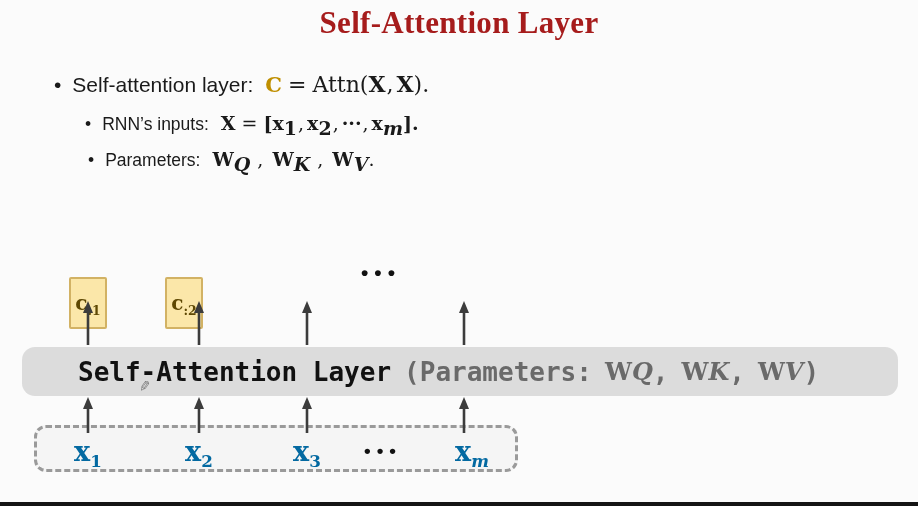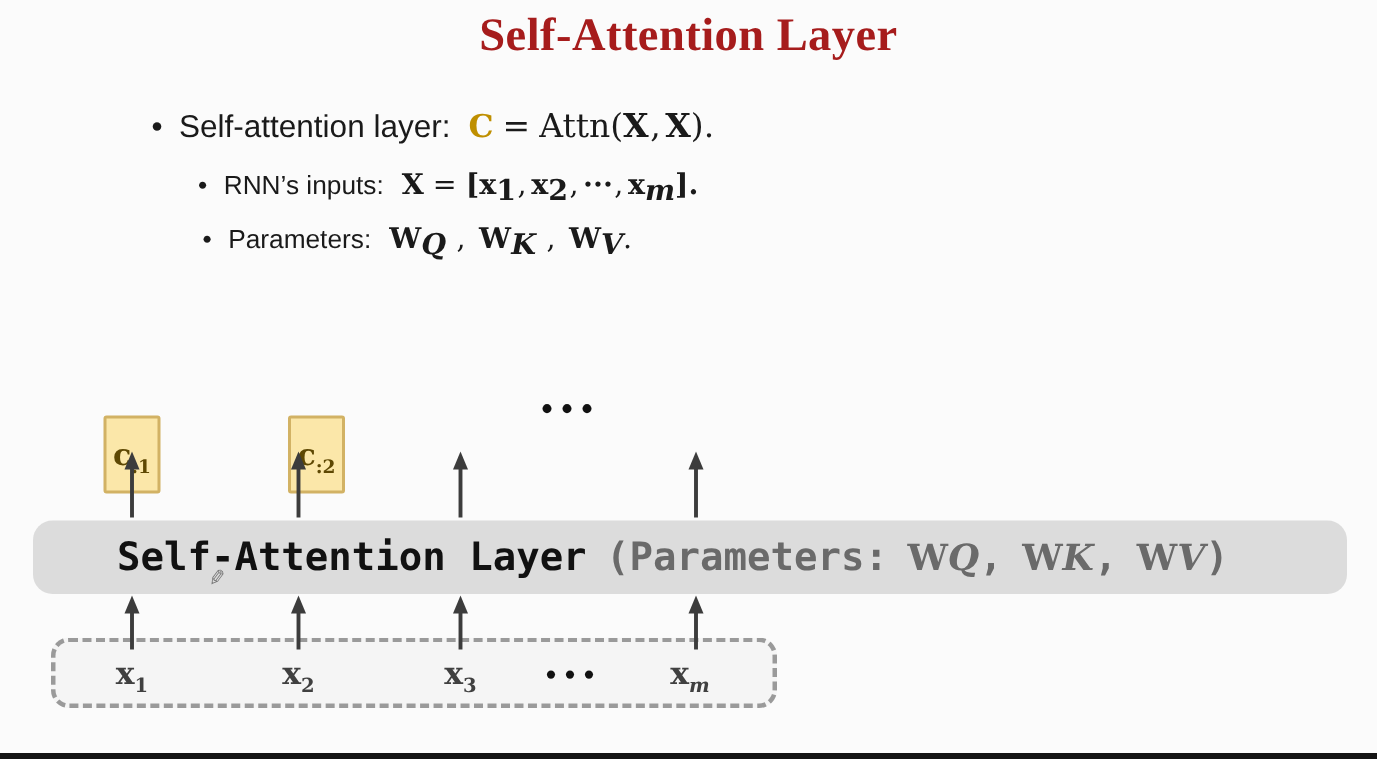--- a/index.html
+++ b/index.html
@@ -12,21 +12,21 @@
   .slide{
     position:relative;width:918px;height:506px;overflow:hidden;
     background:var(--background);
     font-family:"Liberation Sans",sans-serif;color:#1a1a1a;
   }
   .title{
     position:absolute;top:5px;left:0;right:0;text-align:center;
     font-family:"Liberation Serif",serif;font-weight:bold;font-size:31px;
     color:var(--title_red);letter-spacing:0.3px;
   }
-  .bullet-line{position:absolute;white-space:nowrap;margin-left:47px;}
+  .bullet-line{position:absolute;white-space:nowrap;}
   .b-main{left:54px;top:71px;font-size:21px;}
   .b-sub1{left:85px;top:112px;font-size:17.5px;}
   .b-sub2{left:88px;top:148px;font-size:17.5px;}
   .marker{display:inline-block;margin-right:11px;}
   .gap-md{display:inline-block;width:12px;}
   .gap-sm{display:inline-block;width:6px;}
   .math{font-family:"DejaVu Serif",serif;}
   .b-main .math{font-size:22px;}
   .b-sub1 .math,.b-sub2 .math{font-size:19px;}
   .bold{font-weight:bold;}
@@ -35,21 +35,21 @@
   .it{font-style:italic;}
   .comma{margin:0 3px 0 1px;}
 
   
   .obox{
     position:absolute;top:250px;width:38px;height:52px;box-sizing:border-box;
     background:var(--box_fill);border:2px solid var(--box_border);border-radius:2px;
     display:flex;align-items:center;justify-content:center;z-index:2;margin-top:27px;
   }
   .obox .lbl{font-family:"DejaVu Serif",serif;font-weight:bold;font-size:20px;color:var(--box_label);}
-  .obox1{left:69px;} .obox2{left:192px;} .obox3{left:288px;} .obox4{left:445px;}
+  .obox1{left:69px;} .obox2{left:165px;} .obox3{left:288px;} .obox4{left:445px;}
   .dots-top{
     position:absolute;left:350px;top:261px;width:62px;text-align:center;
     font-size:21px;font-weight:bold;letter-spacing:6px;color:#111;z-index:2;
   }
   .bar{
     position:absolute;left:22px;top:347px;width:876px;height:49px;box-sizing:border-box;
     background:var(--bar_fill);border-radius:13px;z-index:2;
     display:flex;align-items:center;padding-left:56px;white-space:nowrap;
   }
   .bar .mono{font-family:"DejaVu Sans Mono",monospace;font-weight:bold;font-size:26px;color:#111;}
@@ -60,23 +60,23 @@
     position:absolute;left:139px;top:378px;z-index:7;font-size:14px;color:#777;
     transform:scaleX(-1) rotate(8deg);font-family:"DejaVu Sans",sans-serif;
   }
   .ipanel{
     position:absolute;left:34px;top:425px;width:484px;height:47px;box-sizing:border-box;
     background:var(--dashed_fill);border:3px dashed var(--dashed_border);
     border-radius:12px;z-index:1;
   }
   .ilbl{
     position:absolute;top:436px;transform:translateX(-50%);z-index:2;
-    font-family:"DejaVu Serif",serif;font-weight:bold;font-size:21px;color:#404040;
+    font-family:"DejaVu Serif",serif;font-weight:bold;font-size:27px;color:#0369a1;
   }
-  .ilbl1{left:88px;} .ilbl2{left:199px;text-align:center;} .ilbl3{left:307px;} .ilbl4{left:460px;}
+  .ilbl1{left:88px;} .ilbl2{left:199px;text-align:center;} .ilbl3{left:307px;} .ilbl4{left:472px;}
   .dots-bottom{
     position:absolute;left:352px;top:440px;width:62px;text-align:center;z-index:2;
     font-family:"Liberation Sans",sans-serif;font-size:19px;font-weight:bold;
     letter-spacing:6px;color:#111;transform:none;
   }
   .arrows{position:absolute;left:0;top:0;z-index:6;pointer-events:none;}
   .bottom-edge{position:absolute;left:0;bottom:0;width:100%;height:4px;background:#141414;z-index:8;}
 </style>
 </head>
 <body>

